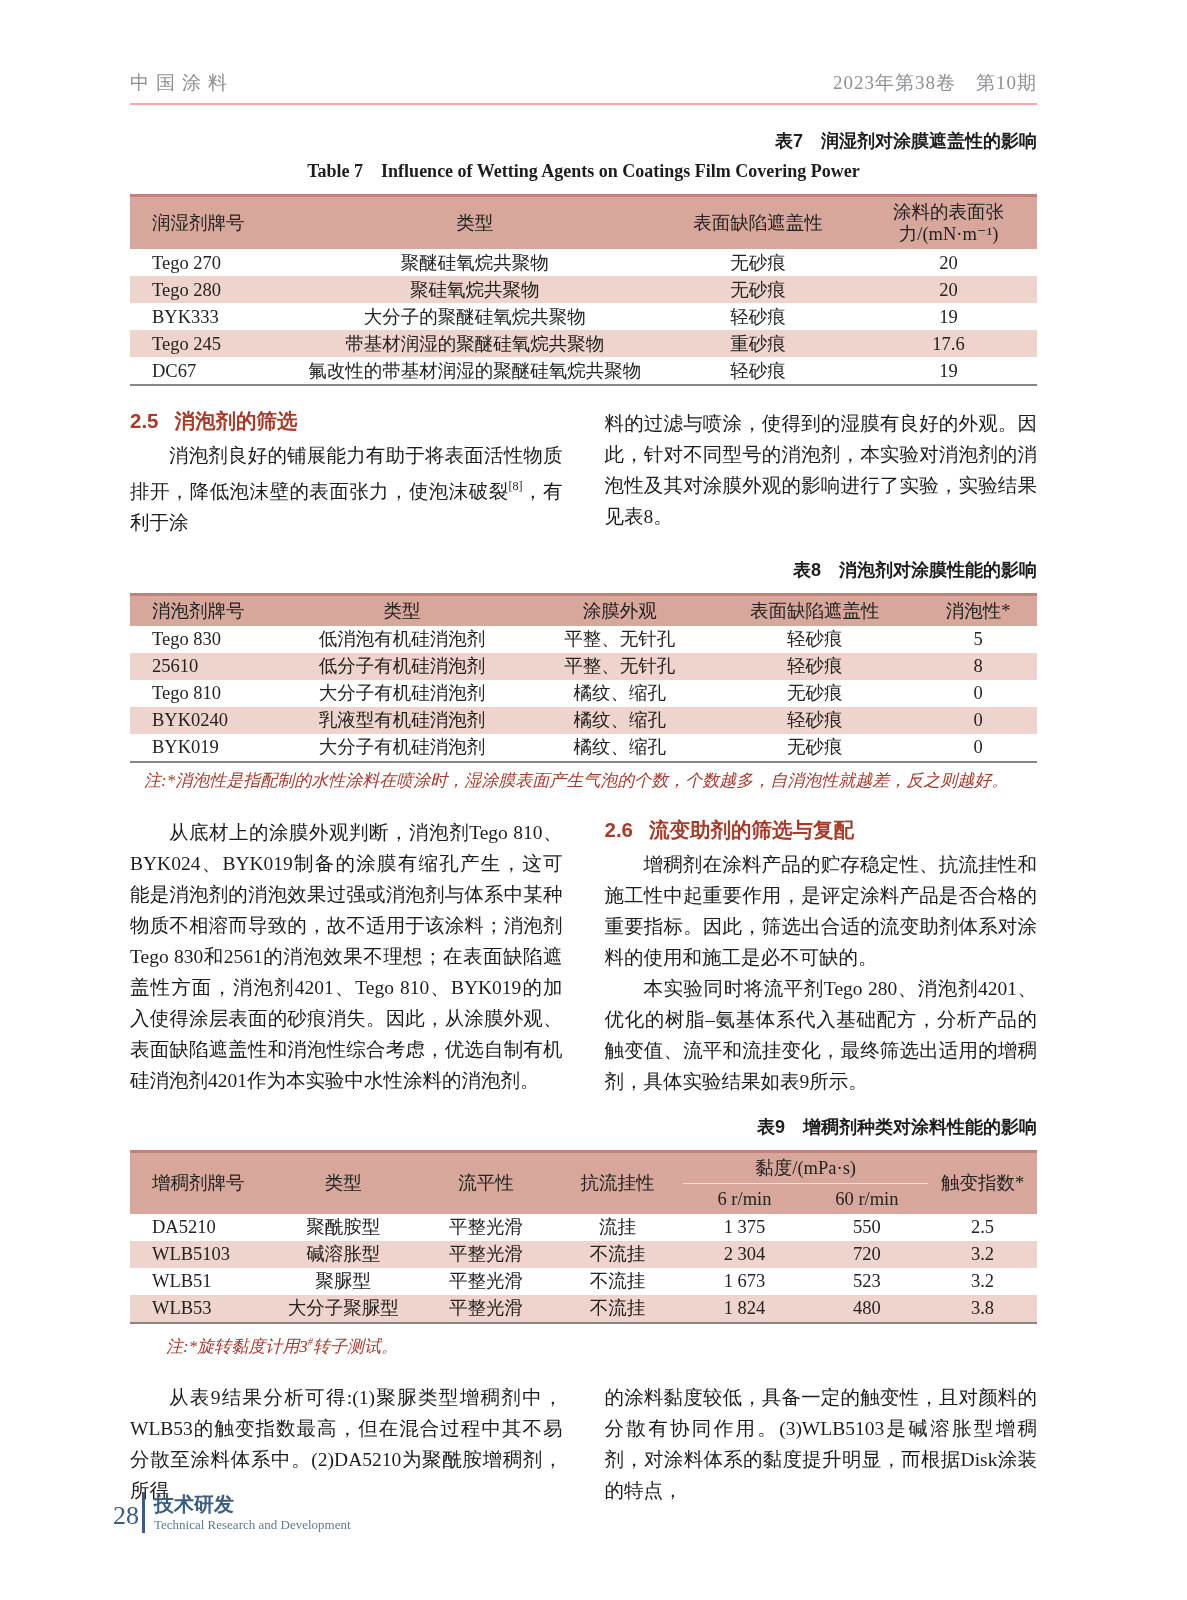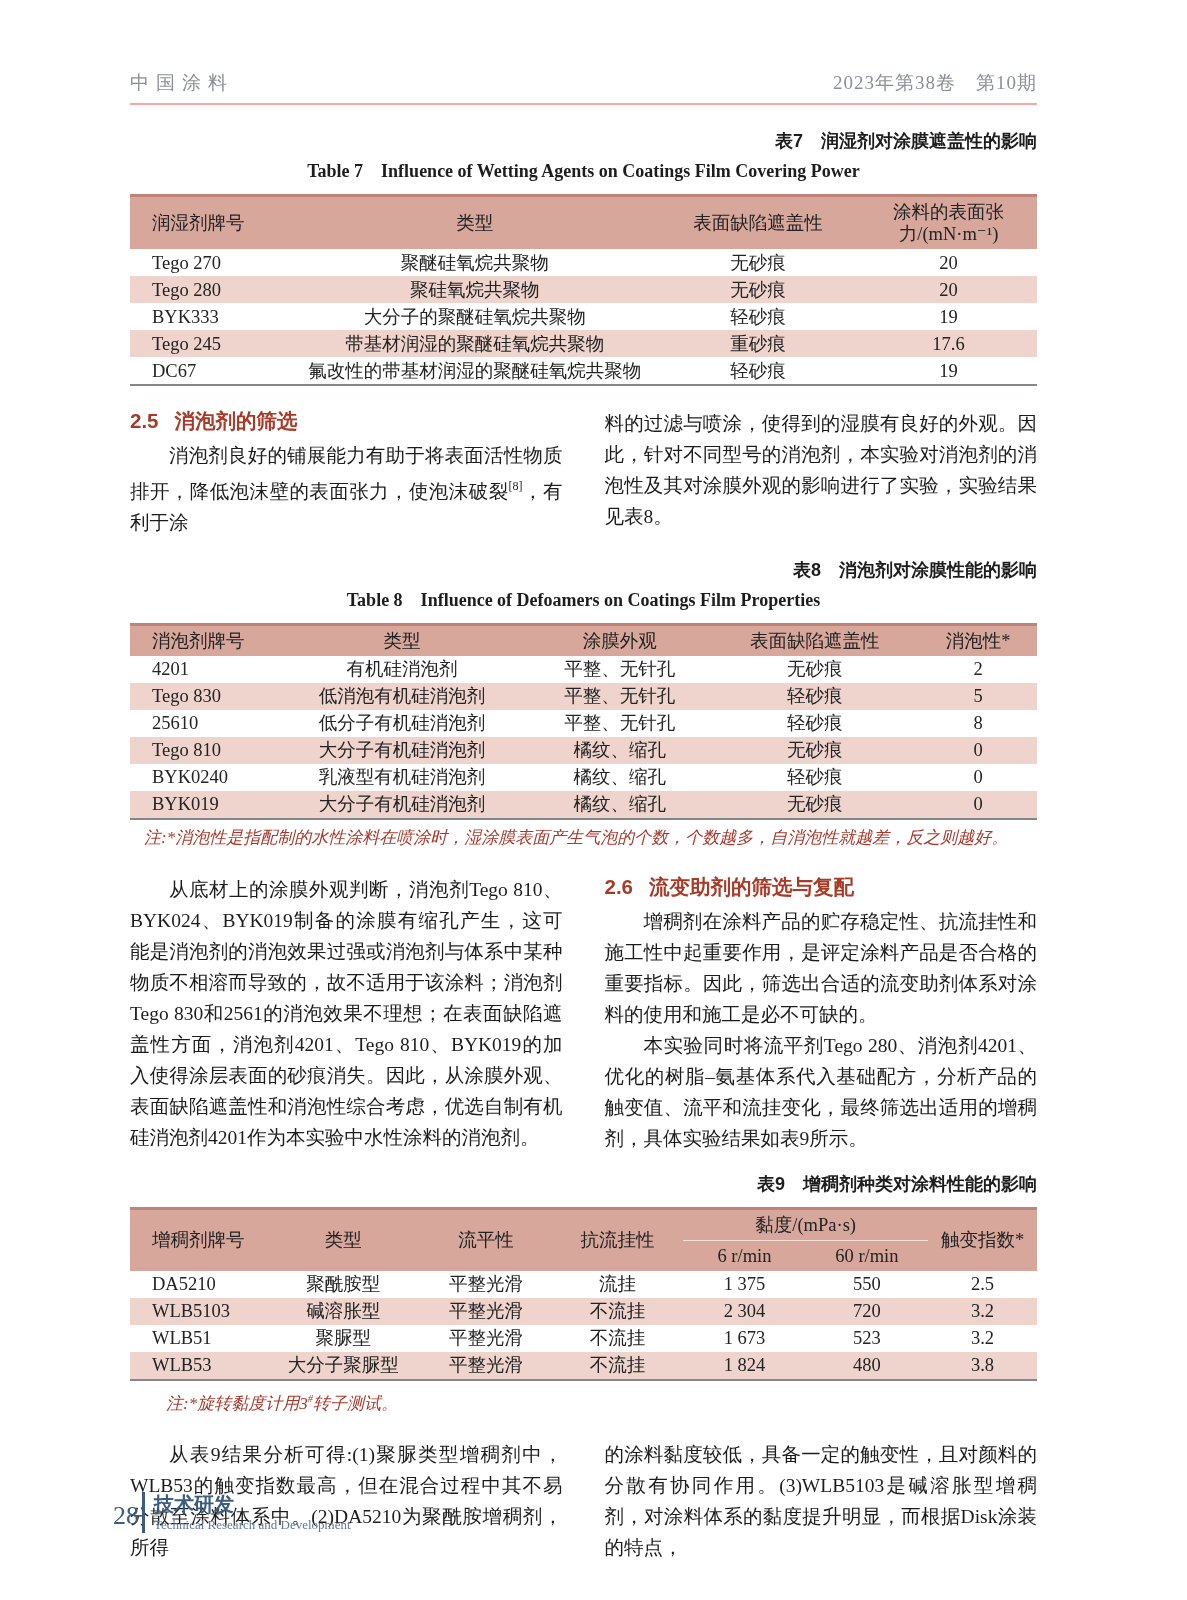--- a/index.html
+++ b/index.html
@@ -154,46 +154,38 @@
       </div>
       <p class="indent"><span>消泡剂良好的铺展能力有助于将表面活性物质排开，降低泡沫壁的表面张力，使泡沫破裂</span><sup>[8]</sup><span>，有利于涂</span></p>
     </div>
     <div class="col">
       <p>料的过滤与喷涂，使得到的湿膜有良好的外观。因此，针对不同型号的消泡剂，本实验对消泡剂的消泡性及其对涂膜外观的影响进行了实验，实验结果见表8。</p>
     </div>
   </div>
 
   <div class="tbl-block" style="margin-top:20px;">
     <div class="tbl-title-zh">表8　消泡剂对涂膜性能的影响</div>
-    <div class="tbl-title-en">Table 8　Influence of Defoamers on Coatings Film Properties</div>
     <table class="data-table">
       <colgroup>
           <col style="width:16%">
           <col style="width:28%">
           <col style="width:20%">
           <col style="width:23%">
           <col style="width:13%">
         </colgroup>
       <thead>
         <tr>
           <th class="c-left">消泡剂牌号</th>
           <th>类型</th>
           <th>涂膜外观</th>
           <th>表面缺陷遮盖性</th>
           <th>消泡性*</th>
         </tr>
       </thead>
       <tbody>
-          <tr>
-            <td>4201</td>
-            <td>有机硅消泡剂</td>
-            <td>平整、无针孔</td>
-            <td>无砂痕</td>
-            <td>2</td>
-          </tr>
           <tr>
             <td>Tego 830</td>
             <td>低消泡有机硅消泡剂</td>
             <td>平整、无针孔</td>
             <td>轻砂痕</td>
             <td>5</td>
           </tr>
           <tr>
             <td>25610</td>
             <td>低分子有机硅消泡剂</td>

